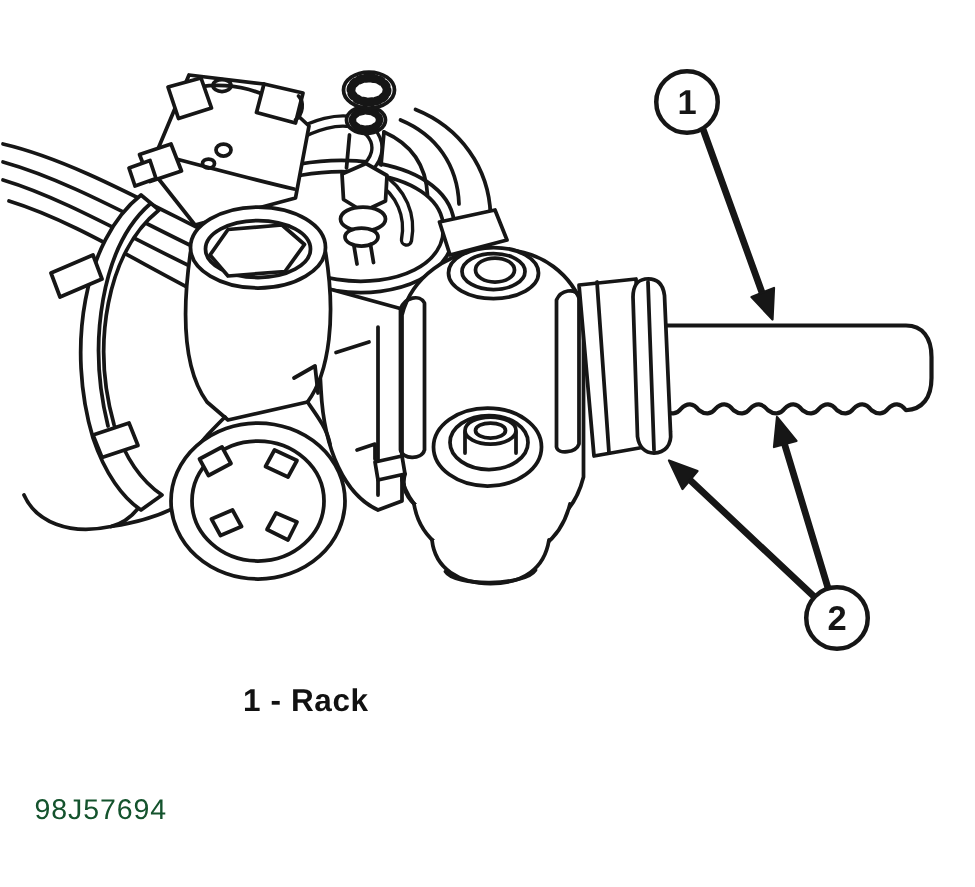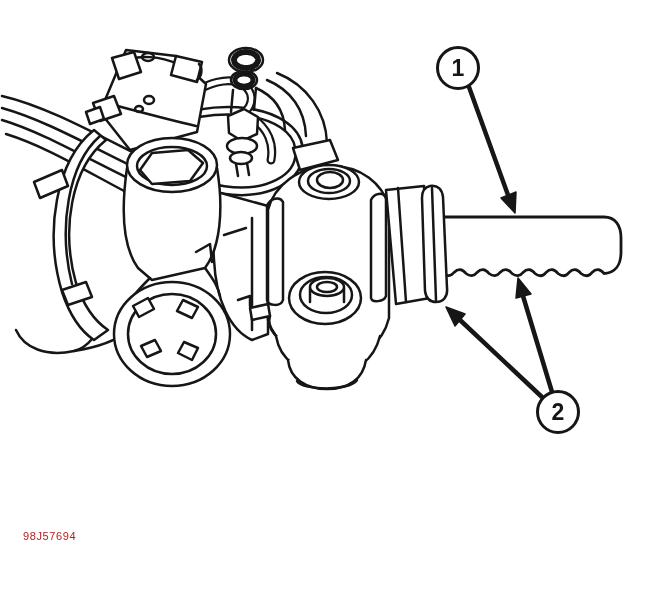--- a/index.html
+++ b/index.html
@@ -15,21 +15,21 @@
     font-weight:bold;font-size:23px;color:#161616;z-index:5;
   }
   #callout1{left:436px;top:46px;}
   #callout2{left:536px;top:390px;}
   .legend{position:absolute;left:162px;top:452px;z-index:4;}
   .legend-row{
     font-weight:bold;font-size:21px;color:#111111;letter-spacing:0.4px;
     line-height:31px;white-space:nowrap;
   }
   .fig-number{
-    position:absolute;left:23px;top:530px;font-size:11px;color:#b91c1c;
+    position:absolute;left:23px;top:530px;font-size:19px;color:#14532d;
     letter-spacing:0.6px;z-index:4;
   }
 </style>
 </head>
 <body>
 
 <div class="stage">
 
 <svg width="650" height="591" viewBox="0 0 650 591" fill="none" stroke="#161616" stroke-width="2.5" stroke-linejoin="round" stroke-linecap="round">
 
@@ -181,17 +181,18 @@
     <polygon fill="#161616" stroke-width="1.5" points="446,307 465,314 455,326"></polygon>
     <path d="M552,392 L523,296"></path>
     <polygon fill="#161616" stroke-width="1.5" points="518,278 531,294 516,298"></polygon>
   </g>
 </svg>
 
 <div id="callout1" class="callout-badge">1</div>
 <div id="callout2" class="callout-badge">2</div>
 
 <div class="legend">
+  <div class="legend-row">1 - Rack</div>
 </div>
 
 <div class="fig-number">98J57694</div>
 
 </div>
 
 </body></html>

